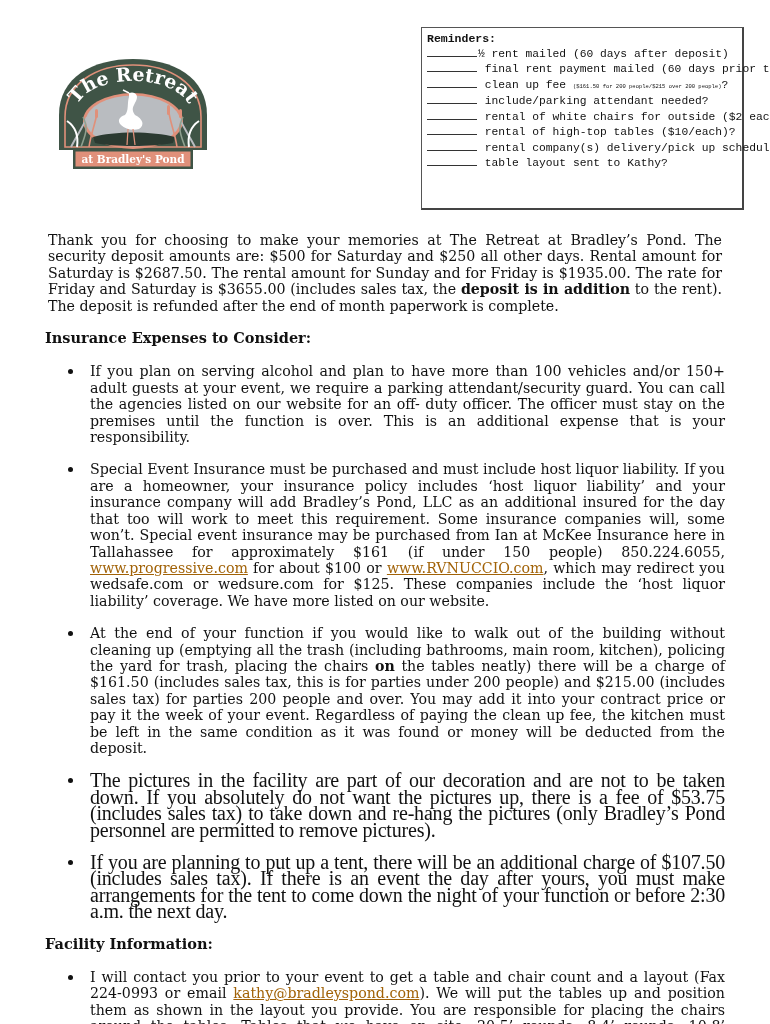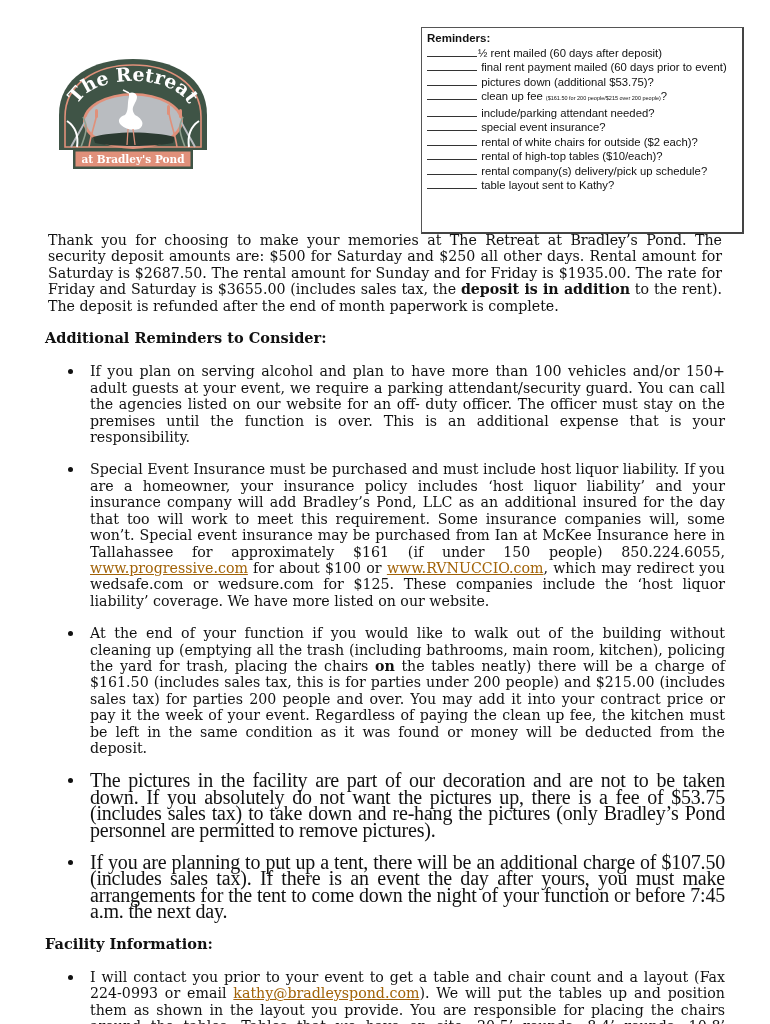--- a/index.html
+++ b/index.html
@@ -1,23 +1,23 @@
 <!DOCTYPE html>
 <html><head>
 <meta charset="utf-8">
 <style>
   html, body { margin: 0; padding: 0; background: #ffffff; }
   body { width: 770px; height: 1024px; position: relative; overflow: hidden;
          font-family: "DejaVu Serif", "Liberation Serif", serif; color: #111; }
 
   .logo { position: absolute; left: 53px; top: 55px; width: 160px; height: 130px; }
 
-  .reminders { position: absolute; left: 421px; top: 27px; width: 323px; height: 207px;
+  .reminders { position: absolute; left: 421px; top: 27px; width: 323px; height: 183px;
                border: 1px solid #555; border-right: 2px solid #444; border-bottom: 2px solid #444;
-               font-family: Liberation Sans, sans-serif; font-size: 11.3px;
+               font-family: Liberation Mono, monospace; font-size: 11.3px;
                line-height: 13.5px; padding: 4px 0 0 5px; box-sizing: border-box; color: #111; }
   .reminders .title { font-weight: bold; font-size: 11.5px; }
   .rem-line { white-space: nowrap; }
   .rem-line .blank { display: inline-block; width: 50px; border-bottom: 1px solid #333; height: 10px; vertical-align: baseline; margin-right: 1px; }
   .rem-line .small { font-size: 5.5px; }
 
   .content { position: absolute; left: 45px; top: 229px; width: 680px;
              font-size: 14.2px; line-height: 16.4px; text-align: justify; }
   .content p { margin: 3px; }
   .intro { margin-bottom: 16px !important; }
@@ -71,41 +71,39 @@
     <rect x="20" y="94" width="120" height="20" fill="#3f5446"></rect>
     <rect x="22" y="96" width="116" height="16" fill="#e0907a" stroke="#3f5446" stroke-width="1"></rect>
     <text x="80" y="108" text-anchor="middle" font-family="DejaVu Serif, serif" font-size="10.5" font-weight="bold" fill="#ffffff">at Bradley's Pond</text>
   </svg>
 </div>
 
 <div class="reminders">
   <div class="title">Reminders:</div>
   <div class="rem-line"><span class="blank"></span><span>½ rent mailed (60 days after deposit)</span></div>
   <div class="rem-line"><span class="blank"></span><span> final rent payment mailed (60 days prior to event)</span></div>
-  <div class="rem-line"><span class="blank"></span><span> pictures down (additional $53.75)?</span></div>
   <div class="rem-line"><span class="blank"></span><span> clean up fee </span><span class="small">($161.50 for 200 people/$215 over 200 people)</span><span>?</span></div>
   <div class="rem-line"><span class="blank"></span><span> include/parking attendant needed?</span></div>
-  <div class="rem-line"><span class="blank"></span><span> special event insurance?</span></div>
   <div class="rem-line"><span class="blank"></span><span> rental of white chairs for outside ($2 each)?</span></div>
   <div class="rem-line"><span class="blank"></span><span> rental of high-top tables ($10/each)?</span></div>
   <div class="rem-line"><span class="blank"></span><span> rental company(s) delivery/pick up schedule?</span></div>
   <div class="rem-line"><span class="blank"></span><span> table layout sent to Kathy?</span></div>
 </div>
 
 <div class="content">
   <p class="intro"><span>Thank you for choosing to make your memories at The Retreat at Bradley’s Pond.  The security deposit amounts are: $500 for Saturday and $250 all other days.  Rental amount for Saturday is $2687.50.  The rental amount for Sunday and for Friday is $1935.00.  The rate for Friday and Saturday is $3655.00 (includes sales tax, the </span><b>deposit is in addition</b><span> to the rent).  The deposit is refunded after the end of month paperwork is complete.</span></p>
 
-  <p class="section-heading">Additional Reminders to Consider:</p>
+  <p class="section-heading">Insurance Expenses to Consider:</p>
 
   <ul class="bullets">
     <li><span class="dot"></span><span>If you plan on serving alcohol and plan to have more than 100 vehicles and/or 150+ adult guests at your event, we require a parking attendant/security guard.  You can call the agencies listed on our website for an off- duty officer.  The officer must stay on the premises until the function is over.  This is an additional expense that is your responsibility.</span></li>
     <li><span class="dot"></span><span>Special Event Insurance must be purchased and must include host liquor liability.  If you are a homeowner, your insurance policy includes ‘host liquor liability’ and your insurance company will add Bradley’s Pond, LLC as an additional insured for the day that too will work to meet this requirement.  Some insurance companies will, some won’t.  Special event insurance may be purchased from Ian at McKee Insurance here in Tallahassee for approximately $161 (if under 150 people) 850.224.6055, </span><a class="link">www.progressive.com</a><span> for about $100 or </span><a class="link">www.RVNUCCIO.com</a><span>, which may redirect you wedsafe.com or wedsure.com for $125.  These companies include the ‘host liquor liability’ coverage.  We have more listed on our website.</span></li>
     <li><span class="dot"></span><span>At the end of your function if you would like to walk out of the building without cleaning up (emptying all the trash (including bathrooms, main room, kitchen), policing the yard for trash, placing the chairs </span><b>on</b><span> the tables neatly) there will be a charge of $161.50 (includes sales tax, this is for parties under 200 people) and $215.00 (includes sales tax) for parties 200 people and over.   You may add it into your contract price or pay it the week of your event.  Regardless of paying the clean up fee, the kitchen must be left in the same condition as it was found or money will be deducted from the deposit.</span></li>
     <li class="condensed"><span class="dot"></span><span>The pictures in the facility are part of our decoration and are not to be taken down.  If you absolutely do not want the pictures up, there is a fee of $53.75 (includes sales tax) to take down and re-hang the pictures (only Bradley’s Pond personnel are permitted to remove pictures).</span></li>
-    <li class="condensed"><span class="dot"></span><span>If you are planning to put up a tent, there will be an additional charge of $107.50 (includes sales tax).  If there is an event the day after yours, you must make arrangements for the tent to come down the night of your function or before 7:45 a.m. the next day.</span></li>
+    <li class="condensed"><span class="dot"></span><span>If you are planning to put up a tent, there will be an additional charge of $107.50 (includes sales tax).  If there is an event the day after yours, you must make arrangements for the tent to come down the night of your function or before 2:30 a.m. the next day.</span></li>
   </ul>
 
   <p class="section-heading">Facility Information:</p>
 
   <ul class="bullets">
     <li><span class="dot"></span><span>I will contact you prior to your event to get a table and chair count and a layout (Fax 224-0993 or email </span><a class="link">kathy@bradleyspond.com</a><span>).  We will put the tables up and position them as shown in the layout you provide.  You are responsible for placing the chairs around the tables.  Tables that we have on site:  20-5’ rounds; 8-4’ rounds; 10-8’ rectangle; 4-6’ rectangle and 2-4’ rectangle.  We have 200 chairs.  The table and chairs belonging to Bradley’s Pond have to stay inside the building or on the porch.</span></li>
   </ul>
 </div>
 
 </body></html>

